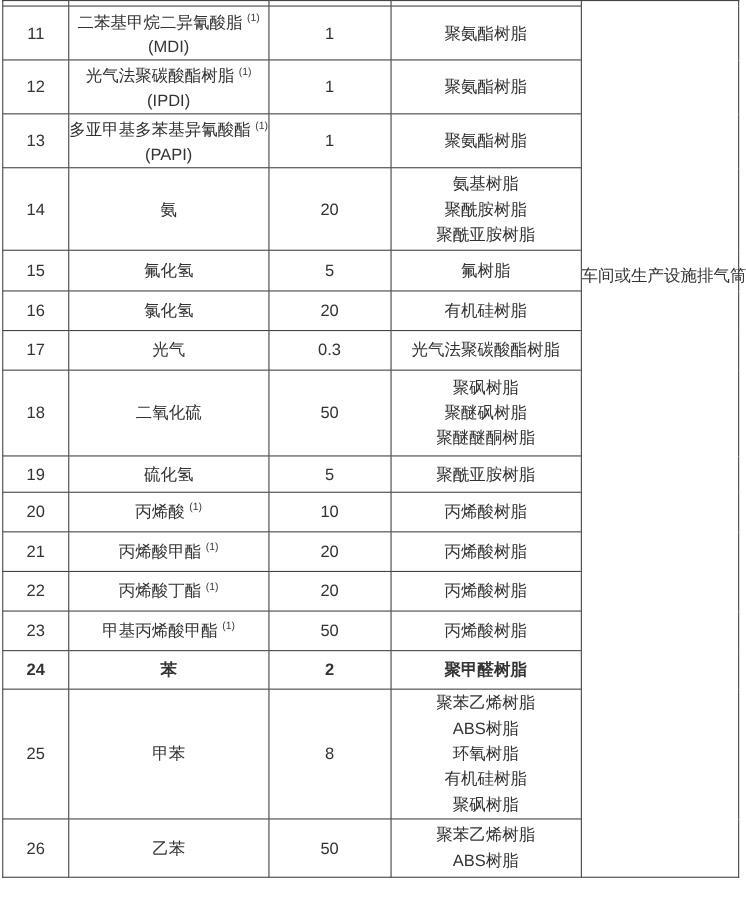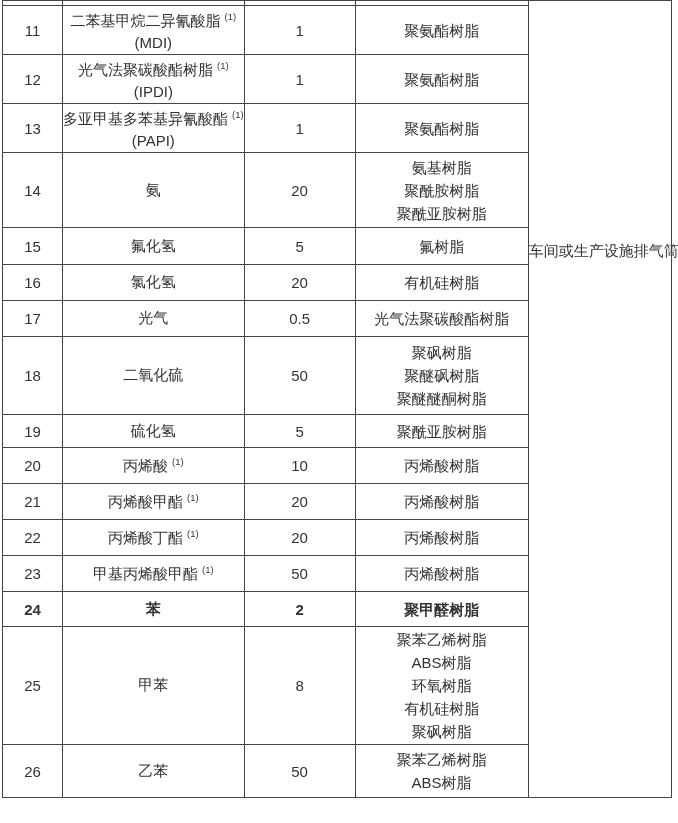--- a/index.html
+++ b/index.html
@@ -109,21 +109,21 @@
         </tr>
         <tr style="height: 36px; margin-left: 40px;">
           <td>16</td>
           <td><span>氯化氢</span></td>
           <td>20</td>
           <td class="resin"><span>有机硅树脂</span></td>
         </tr>
         <tr style="height: 36px;">
           <td>17</td>
           <td><span>光气</span></td>
-          <td>0.5</td>
+          <td>0.3</td>
           <td class="resin"><span>光气法聚碳酸酯树脂</span></td>
         </tr>
         <tr style="height: 78px;">
           <td>18</td>
           <td><span>二氧化硫</span></td>
           <td>50</td>
           <td class="resin"><span>聚砜树脂</span><br><span>聚醚砜树脂</span><br><span>聚醚醚酮树脂</span></td>
         </tr>
         <tr style="height: 33px;">
           <td>19</td>

